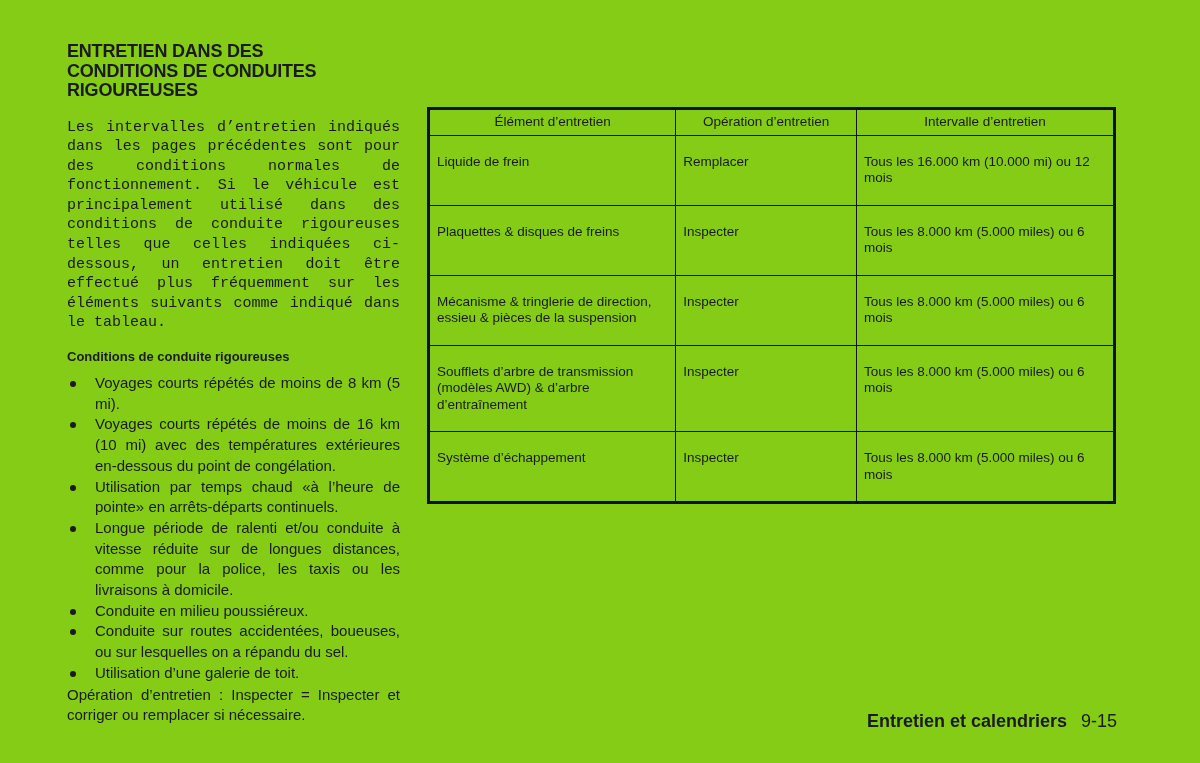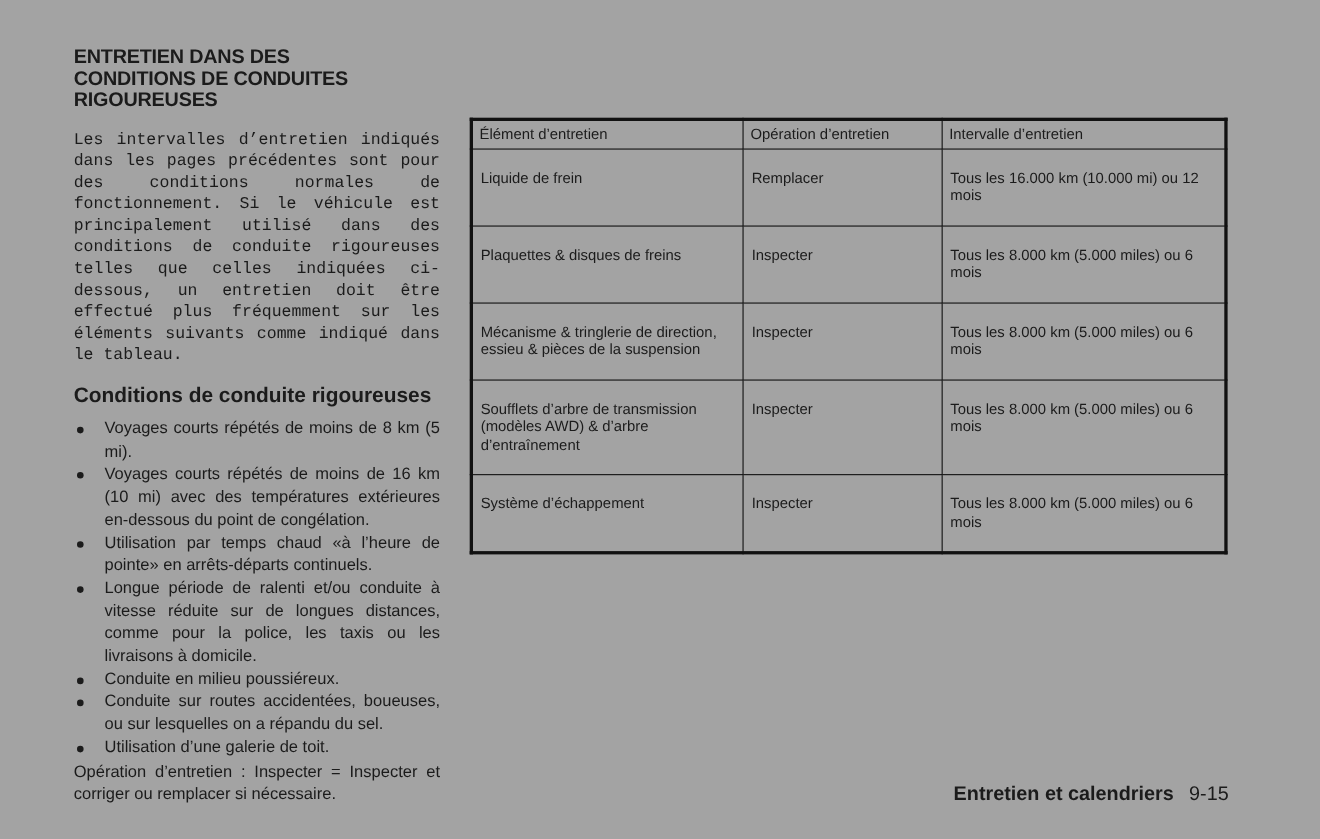--- a/index.html
+++ b/index.html
@@ -1,21 +1,21 @@
 <!DOCTYPE html>
 <html><head>
 <meta charset="utf-8">
 <style>
   * { margin: 0; padding: 0; box-sizing: border-box; }
   html, body { background: #e8e8e8; }
   .page {
     position: relative;
     width: 1200px;
     height: 763px;
-    background: #a3a3a3;
+    background: #84cc16;
     font-family: "Liberation Sans", sans-serif;
     color: #1b1b1b;
     overflow: hidden;
   }
   .left-col {
     position: absolute;
     left: 67px;
     top: 42px;
     width: 333px;
   }
@@ -28,21 +28,21 @@
   }
   .intro {
     margin-top: 17px;
     font-size: 15px;
     line-height: 19.6px;
     text-align: justify;
     font-family: Liberation Mono, monospace;
   }
   .sub-heading {
     margin-top: 16px;
-    font-size: 19px;
+    font-size: 13px;
     font-weight: bold;
   }
   .bullet-list {
     margin-top: 9px;
     list-style: none;
   }
   .bullet-list li {
     position: relative;
     padding-left: 28px;
     font-size: 15px;
@@ -77,21 +77,21 @@
   }
   .maintenance-table th,
   .maintenance-table td {
     border: 1px solid #111;
     padding: 18px 7px;
     font-weight: normal;
     vertical-align: top;
     text-align: left;
   }
   .maintenance-table thead th {
-    text-align: left;
+    text-align: center;
     padding: 4px 6px;
     margin-top: 12px;
   }
   .col-item { width: 230px; }
   .col-op { width: 168px; }
   .col-interval { width: 240px; }
   .row-tall td { height: 52px; }
   .footer {
     position: absolute;
     right: 83px;

